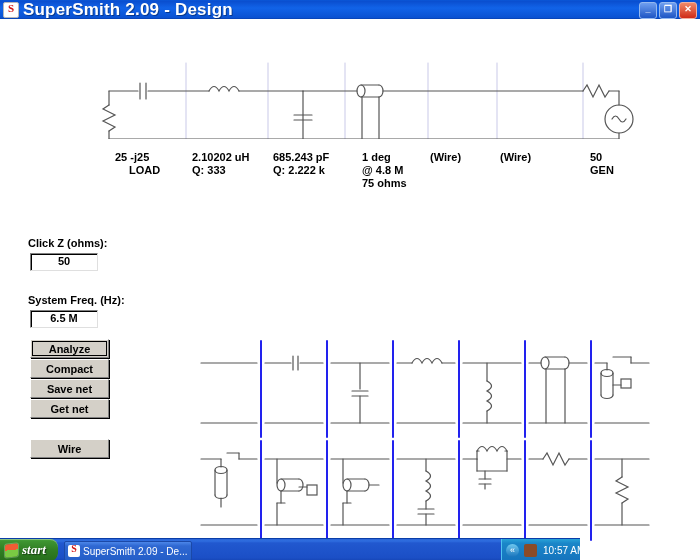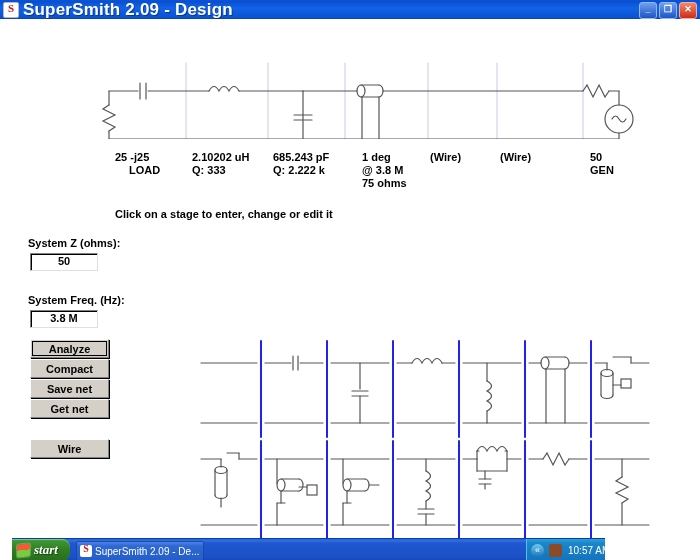--- a/index.html
+++ b/index.html
@@ -76,24 +76,23 @@
     display:flex;align-items:center;justify-content:center;
     cursor:default;
   }
   .btn.focus{outline:1px solid #000;outline-offset:-3px;align-items:center;}
 
   
   .palette{position:absolute;left:195px;top:318px;width:460px;height:205px;}
 
   
   .taskbar{
-    position:absolute;left:12px;top:538px;width:580px;height:22px;
+    position:absolute;left:0;top:538px;width:580px;height:22px;
     background:linear-gradient(180deg,#2a63d6 0%,#2f6ee0 9%,#2158cf 18%,#1b4fc6 85%,#1544b4 100%);
     border-top:1px solid #0a3da8;
-    padding-left:13px;
   }
   .startbtn{
     position:absolute;left:0;top:0;width:58px;height:22px;
     background:linear-gradient(180deg,#4aa63c 0%,#3e9531 10%,#2f7c22 55%,#276e1c 100%);
     border-radius:0 8px 8px 0;display:flex;align-items:center;
     box-shadow:inset 0 1px 0 rgba(255,255,255,.35);
   }
   .startflag{
     width:13px;height:13px;margin-left:5px;margin-right:4px;flex:none;
     background:
@@ -216,45 +215,44 @@
       <div class="stagecol" style="left:192px;">
         <div>2.10202 uH</div>
         <div>Q: 333</div>
       </div>
       <div class="stagecol" style="left:273px;">
         <div>685.243 pF</div>
         <div>Q: 2.222 k</div>
       </div>
       <div class="stagecol" style="left:350px;margin-left:12px;">
         <div>1  deg</div>
-        <div>@ 3.8 M</div>
+        <div>@ 4.8 M</div>
         <div>75  ohms</div>
       </div>
       <div class="stagecol" style="left:430px;">
         <div>(Wire)</div>
       </div>
       <div class="stagecol" style="left:500px;">
         <div>(Wire)</div>
       </div>
       <div class="stagecol" style="left:590px;">
         <div>50</div>
         <div>GEN</div>
       </div>
     </div>
 
-    <div class="hint">Click on a stage to enter, change or edit it</div>
-
-    <div class="fieldlabel" style="left:28px;top:218px;">System Z (ohms):</div>
+
+    <div class="fieldlabel" style="left:28px;top:218px;">Click Z (ohms):</div>
     <div class="textbox" style="left:30px;top:234px;">
       <span>50</span>
     </div>
 
     <div class="fieldlabel" style="left:28px;top:275px;">System Freq. (Hz):</div>
     <div class="textbox" style="left:30px;top:291px;">
-      <span>3.8 M</span>
+      <span>6.5 M</span>
     </div>
 
     <div class="btn focus" style="top:320px;">
         <span>Analyze</span>
       </div>
     <div class="btn" style="top:340px;">
         <span>Compact</span>
       </div>
     <div class="btn" style="top:360px;">
         <span>Save net</span>

